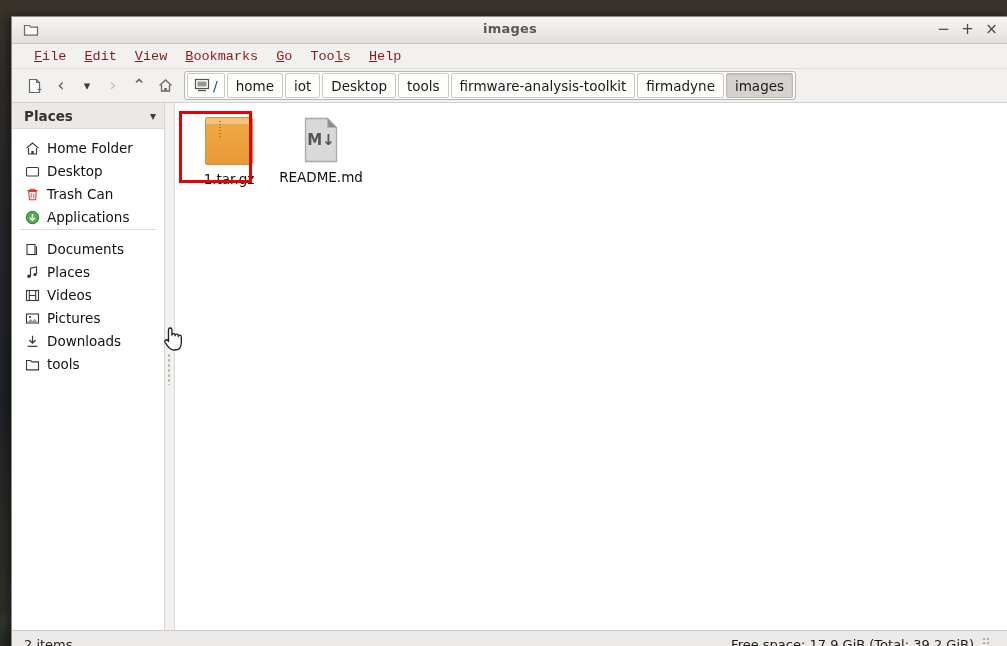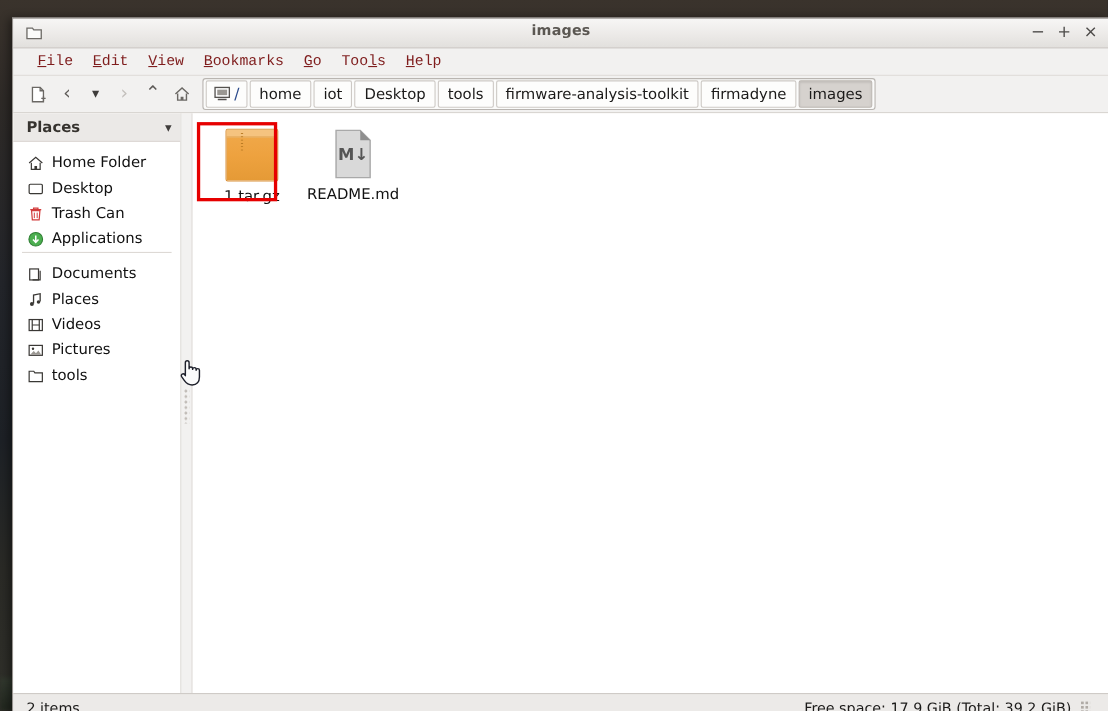--- a/index.html
+++ b/index.html
@@ -313,20 +313,29 @@
           <span class="pico">
             <svg width="15" height="15" viewBox="0 0 15 15">
               <rect x="1.5" y="3" width="12" height="9" fill="#fff" stroke="#3a3835" stroke-width="1.1"></rect>
               <circle cx="5" cy="6" r="1.1" fill="#3a3835"></circle>
               <path d="M2.4 11.5l3.3-3.4 2 2 2.2-2.4 2.6 3.8z" fill="#9a9792"></path>
             </svg>
           </span>
           <span class="pname">Pictures</span>
         </div>
 
+        <div class="pitem">
+          <span class="pico">
+            <svg width="15" height="15" viewBox="0 0 15 15">
+              <path d="M7.5 1.8v7M4.4 6l3.1 3.2L10.6 6" fill="none" stroke="#3a3835" stroke-width="1.2"></path>
+              <path d="M2.5 12.3h10" stroke="#3a3835" stroke-width="1.2"></path>
+            </svg>
+          </span>
+          <span class="pname">Downloads</span>
+        </div>
 
         <div class="pitem">
           <span class="pico">
             <svg width="15" height="15" viewBox="0 0 15 15">
               <path d="M1.5 3.5h4.2l1 1.4h6.8v8H1.5z" fill="#fff" stroke="#3a3835" stroke-width="1.1"></path>
             </svg>
           </span>
           <span class="pname">tools</span>
         </div>
 

